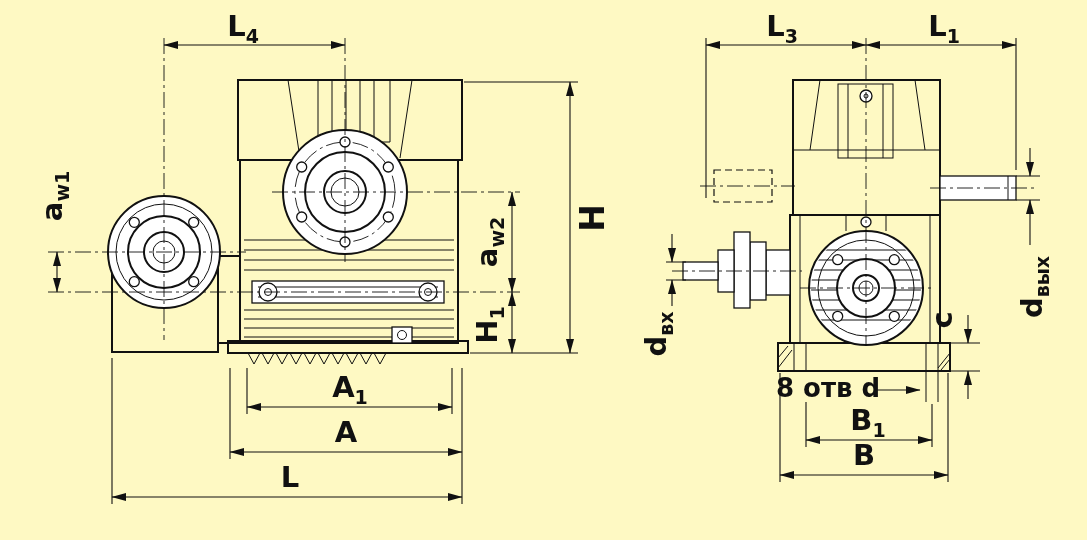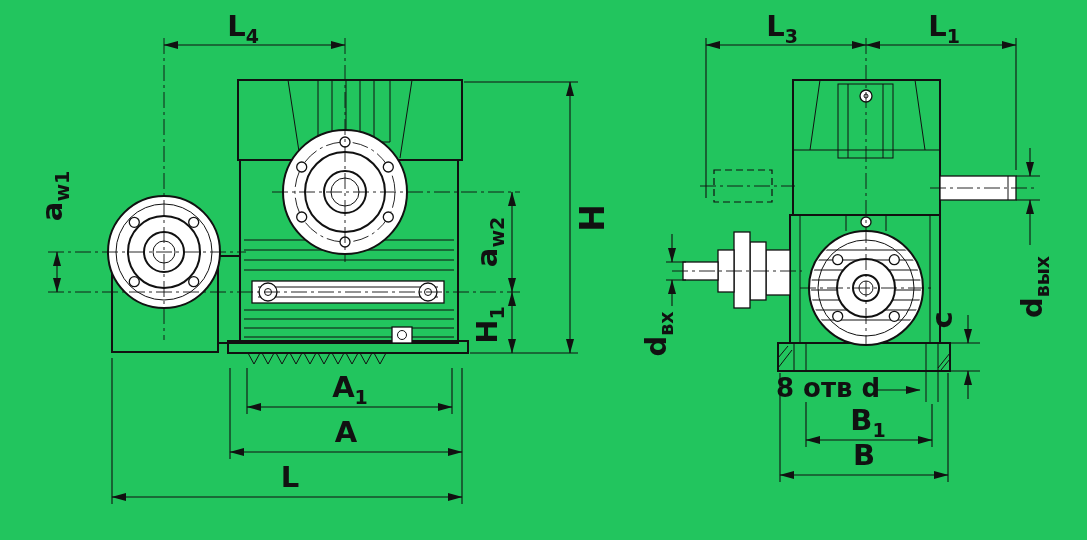--- a/index.html
+++ b/index.html
@@ -1,16 +1,16 @@
 <!DOCTYPE html>
 <html><head>
 <meta charset="utf-8">
 <style>
   html,body{margin:0;padding:0;background:#ffffff;}
-  .page{width:1087px;height:540px;background:#22c55e;position:relative;overflow:hidden;}
+  .page{width:1087px;height:540px;background:#fef9c3;position:relative;overflow:hidden;}
   svg{display:block;}
   .s2{fill:none;stroke:#111;stroke-width:2;}
   .s1{fill:none;stroke:#111;stroke-width:1;}
   .sw{fill:#fff;stroke:#111;stroke-width:2;}
   .sw1{fill:#fff;stroke:#111;stroke-width:1.3;}
   .cl{fill:none;stroke:#111;stroke-width:0.9;stroke-dasharray:16 4 3 4;}
   .dash{fill:none;stroke:#111;stroke-width:1.2;stroke-dasharray:7 4;}
   .dim{fill:none;stroke:#111;stroke-width:1.1;}
   .lbl{font-family:"DejaVu Sans",sans-serif;font-weight:bold;font-size:29px;fill:#111;}
   .lbl-big{font-size:33px;}

